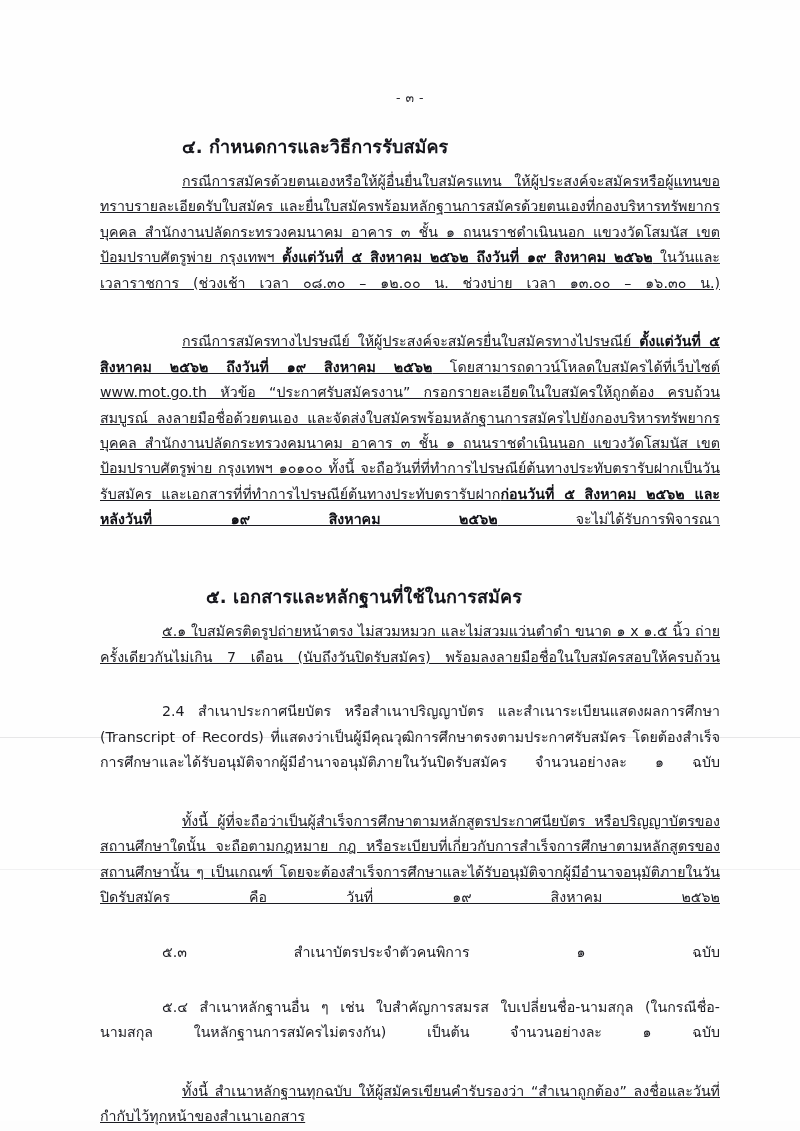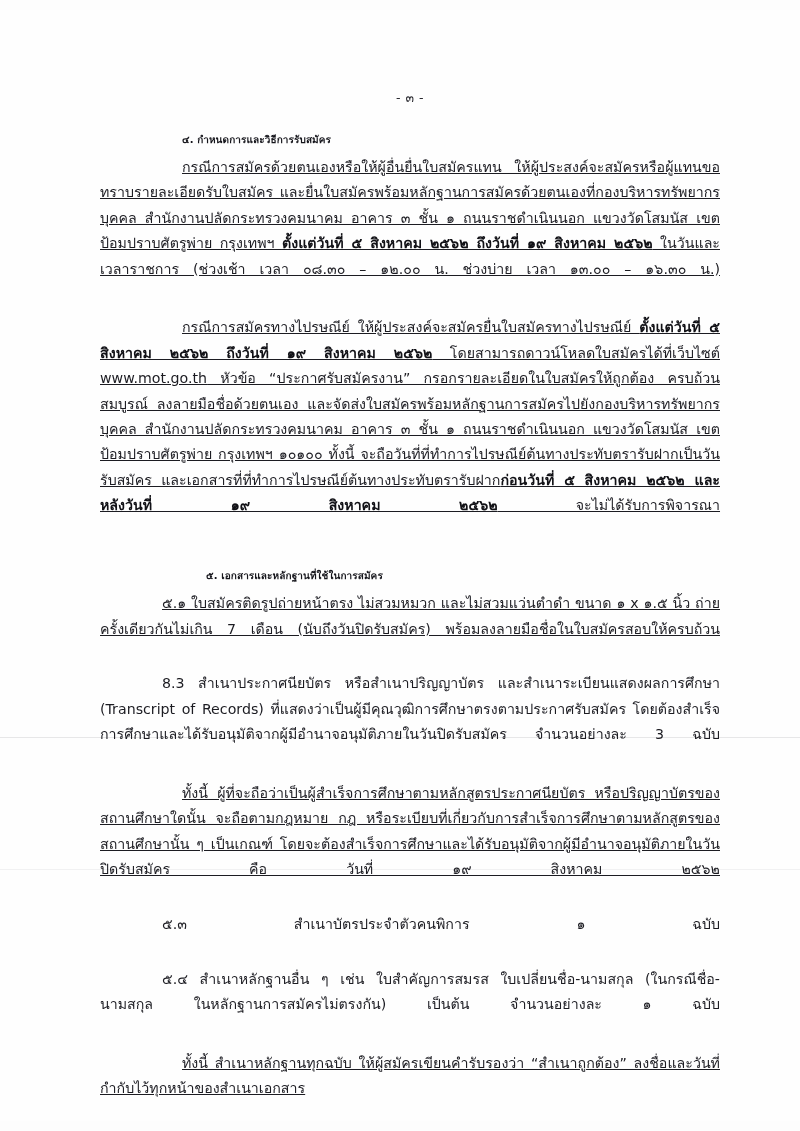--- a/index.html
+++ b/index.html
@@ -51,21 +51,21 @@
 
   .folio {
     text-align: center;
     font-size: 12.5px;
     letter-spacing: 0.5px;
     color: #2a2a30;
     padding-top: 88px;
   }
 
   .heading {
-    font-size: 10px;
+    font-size: 18px;
     font-weight: bold;
     color: #15151b;
     margin-top: 24px;
     padding-left: 82px;
     letter-spacing: 0.1px;
   }
   .heading.h5 { padding-left: 106px; }
 
   p.para {
     font-size: 14.2px;
@@ -114,20 +114,20 @@
     <div class="folio">- ๓ -</div>
 
     <div class="heading">๔. กำหนดการและวิธีการรับสมัคร</div>
 
     <p class="para gap ind-lg"><span>กรณีการสมัครด้วยตนเองหรือให้ผู้อื่นยื่นใบสมัครแทน ให้ผู้ประสงค์จะสมัครหรือผู้แทนขอทราบรายละเอียดรับใบสมัคร และยื่นใบสมัครพร้อมหลักฐานการสมัครด้วยตนเองที่กองบริหารทรัพยากรบุคคล สำนักงานปลัดกระทรวงคมนาคม อาคาร ๓ ชั้น ๑ ถนนราชดำเนินนอก แขวงวัดโสมนัส เขตป้อมปราบศัตรูพ่าย กรุงเทพฯ </span><span class="b">ตั้งแต่วันที่ ๕ สิงหาคม ๒๕๖๒ ถึงวันที่ ๑๙ สิงหาคม ๒๕๖๒</span><span> ในวันและเวลาราชการ (ช่วงเช้า เวลา ๐๘.๓๐ – ๑๒.๐๐ น. ช่วงบ่าย เวลา ๑๓.๐๐ – ๑๖.๓๐ น.)</span></p>
     <p class="para gap ind-lg"><span>กรณีการสมัครทางไปรษณีย์ ให้ผู้ประสงค์จะสมัครยื่นใบสมัครทางไปรษณีย์ </span><span class="b">ตั้งแต่วันที่ ๕ สิงหาคม ๒๕๖๒ ถึงวันที่ ๑๙ สิงหาคม ๒๕๖๒</span><span> โดยสามารถดาวน์โหลดใบสมัครได้ที่เว็บไซต์ </span><span class="latin">www.mot.go.th</span><span> หัวข้อ “ประกาศรับสมัครงาน” กรอกรายละเอียดในใบสมัครให้ถูกต้อง ครบถ้วน สมบูรณ์ ลงลายมือชื่อด้วยตนเอง และจัดส่งใบสมัครพร้อมหลักฐานการสมัครไปยังกองบริหารทรัพยากรบุคคล สำนักงานปลัดกระทรวงคมนาคม อาคาร ๓ ชั้น ๑ ถนนราชดำเนินนอก แขวงวัดโสมนัส เขตป้อมปราบศัตรูพ่าย กรุงเทพฯ ๑๐๑๐๐ ทั้งนี้ จะถือวันที่ที่ทำการไปรษณีย์ต้นทางประทับตรารับฝากเป็นวันรับสมัคร และเอกสารที่ที่ทำการไปรษณีย์ต้นทางประทับตรารับฝาก</span><span class="b">ก่อนวันที่ ๕ สิงหาคม ๒๕๖๒ และหลังวันที่ ๑๙ สิงหาคม ๒๕๖๒</span><span> จะไม่ได้รับการพิจารณา</span></p>
 
     <div class="heading h5">๕. เอกสารและหลักฐานที่ใช้ในการสมัคร</div>
 
     <p class="para gap ind-md"><span>๕.๑ ใบสมัครติดรูปถ่ายหน้าตรง ไม่สวมหมวก และไม่สวมแว่นตำดำ ขนาด ๑ x ๑.๕ นิ้ว ถ่ายครั้งเดียวกันไม่เกิน 7 เดือน (นับถึงวันปิดรับสมัคร) พร้อมลงลายมือชื่อในใบสมัครสอบให้ครบถ้วน</span></p>
-    <p class="para gap-sm ind-md"><span>8.3 สำเนาประกาศนียบัตร หรือสำเนาปริญญาบัตร และสำเนาระเบียนแสดงผลการศึกษา </span><span class="latin">(Transcript of Records)</span><span> ที่แสดงว่าเป็นผู้มีคุณวุฒิการศึกษาตรงตามประกาศรับสมัคร โดยต้องสำเร็จการศึกษาและได้รับอนุมัติจากผู้มีอำนาจอนุมัติภายในวันปิดรับสมัคร จำนวนอย่างละ 3 ฉบับ</span></p>
+    <p class="para gap-sm ind-md"><span>2.4 สำเนาประกาศนียบัตร หรือสำเนาปริญญาบัตร และสำเนาระเบียนแสดงผลการศึกษา </span><span class="latin">(Transcript of Records)</span><span> ที่แสดงว่าเป็นผู้มีคุณวุฒิการศึกษาตรงตามประกาศรับสมัคร โดยต้องสำเร็จการศึกษาและได้รับอนุมัติจากผู้มีอำนาจอนุมัติภายในวันปิดรับสมัคร จำนวนอย่างละ ๑ ฉบับ</span></p>
     <p class="para gap ind-lg"><span>ทั้งนี้ ผู้ที่จะถือว่าเป็นผู้สำเร็จการศึกษาตามหลักสูตรประกาศนียบัตร หรือปริญญาบัตรของสถานศึกษาใดนั้น จะถือตามกฎหมาย กฎ หรือระเบียบที่เกี่ยวกับการสำเร็จการศึกษาตามหลักสูตรของสถานศึกษานั้น ๆ เป็นเกณฑ์ โดยจะต้องสำเร็จการศึกษาและได้รับอนุมัติจากผู้มีอำนาจอนุมัติภายในวันปิดรับสมัคร คือ วันที่ ๑๙ สิงหาคม ๒๕๖๒</span></p>
     <p class="para gap-sm ind-md"><span>๕.๓ สำเนาบัตรประจำตัวคนพิการ ๑ ฉบับ</span></p>
     <p class="para gap-sm ind-md"><span>๕.๔ สำเนาหลักฐานอื่น ๆ เช่น ใบสำคัญการสมรส ใบเปลี่ยนชื่อ-นามสกุล (ในกรณีชื่อ-นามสกุล ในหลักฐานการสมัครไม่ตรงกัน) เป็นต้น จำนวนอย่างละ ๑ ฉบับ</span></p>
     <p class="para gap ind-lg"><span>ทั้งนี้ สำเนาหลักฐานทุกฉบับ ให้ผู้สมัครเขียนคำรับรองว่า “สำเนาถูกต้อง” ลงชื่อและวันที่กำกับไว้ทุกหน้าของสำเนาเอกสาร</span></p>
 
   </div>
 </div>
 
 </body></html>

